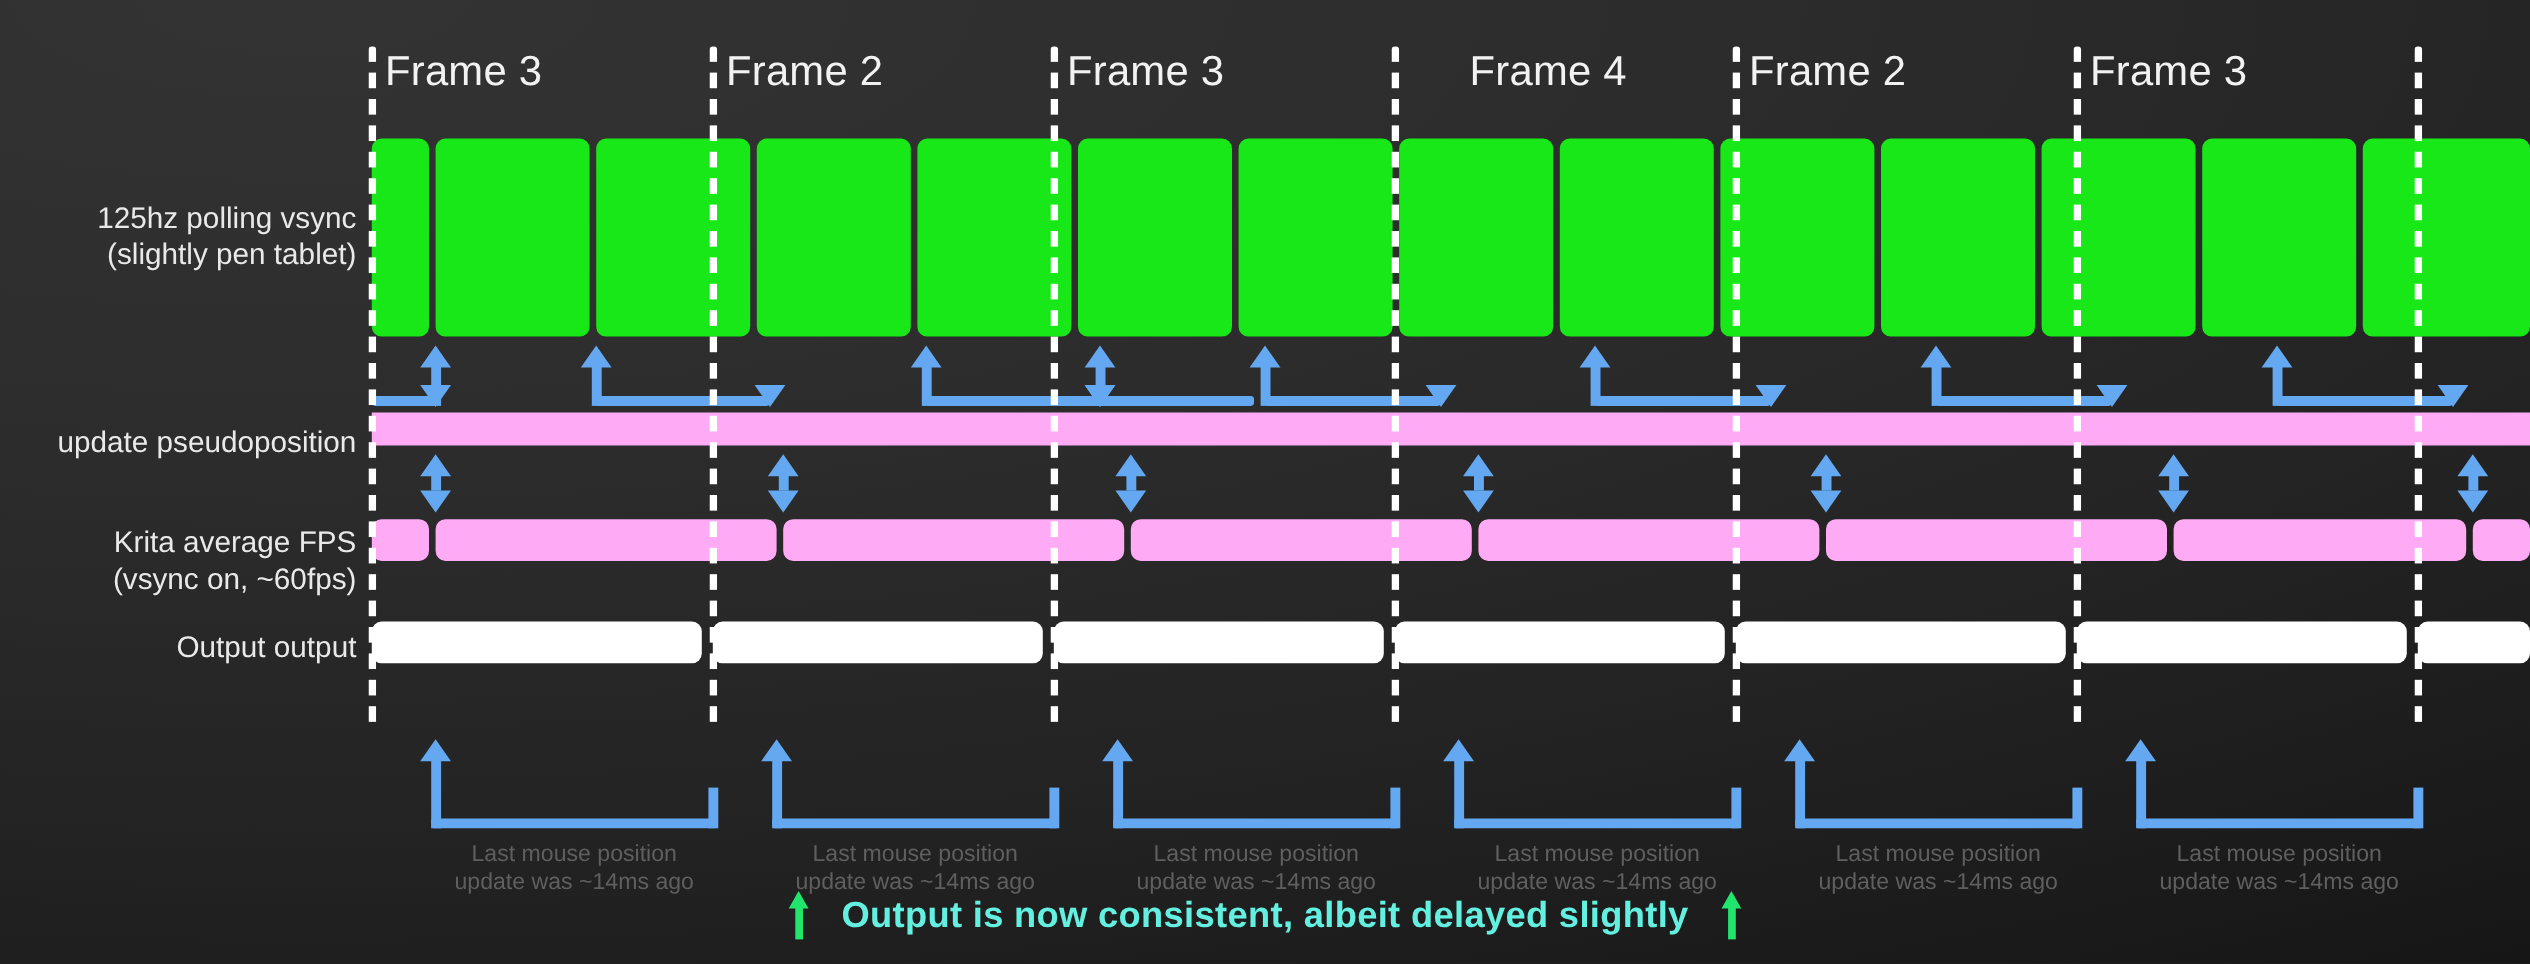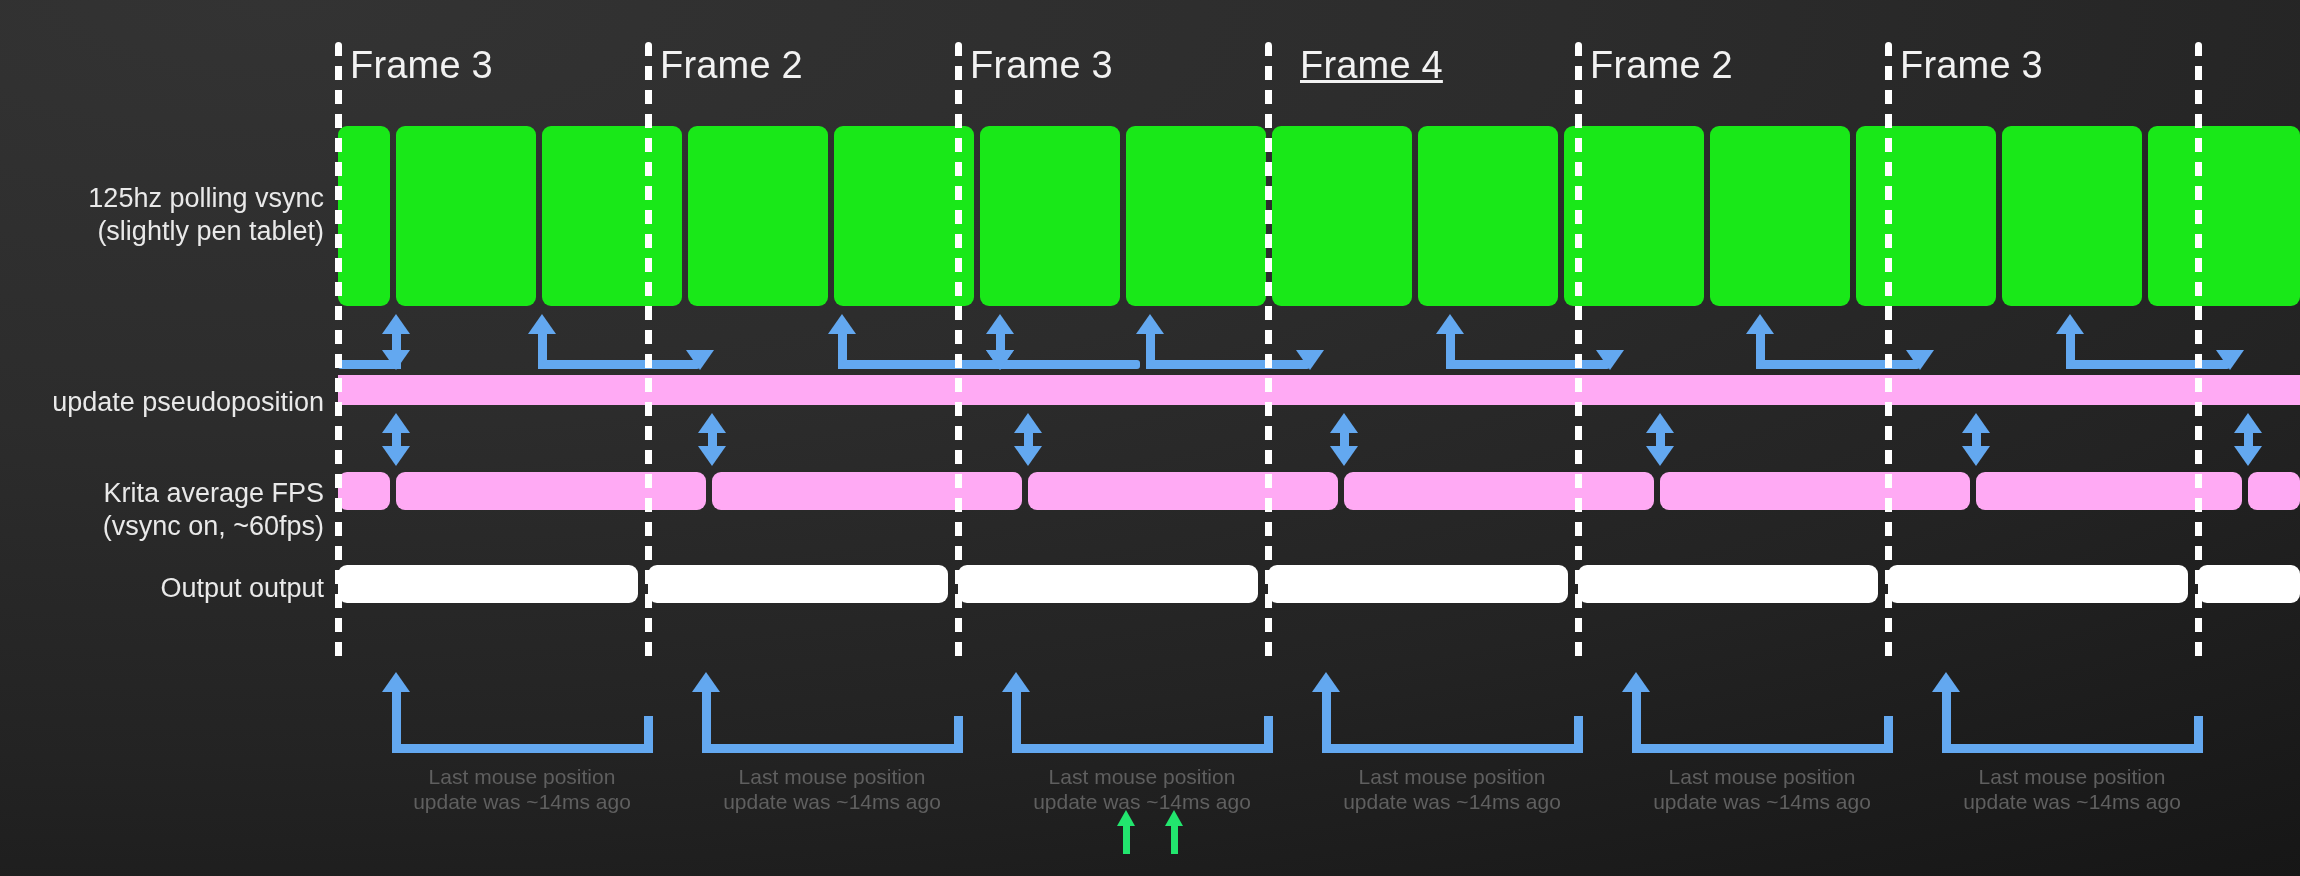--- a/index.html
+++ b/index.html
@@ -137,21 +137,21 @@
       <div class="vline" style="left: 1265px; top: 42px; height: 618px;"></div>
       <div class="vline" style="left: 1575px; top: 42px; height: 618px;"></div>
       <div class="vline" style="left: 1885px; top: 42px; height: 618px;"></div>
       <div class="vline" style="left: 2195px; top: 42px; height: 618px;"></div>
     </div>
 
   <div id="frame-labels">
       <div class="frame-label" style="left: 350px; top: 44px;">Frame 3</div>
       <div class="frame-label" style="left: 660px; top: 44px;">Frame 2</div>
       <div class="frame-label" style="left: 970px; top: 44px;">Frame 3</div>
-      <div class="frame-label" style="left: 1300px; top: 44px; text-decoration: underline;">Frame 4</div>
+      <div class="frame-label" style="left: 1336px; top: 44px;">Frame 4</div>
       <div class="frame-label" style="left: 1590px; top: 44px;">Frame 2</div>
       <div class="frame-label" style="left: 1900px; top: 44px;">Frame 3</div>
     </div>
 
   <div id="row-labels">
       <div class="row-label" style="top: 182px; right: 1976px;">
         <span>125hz polling vsync</span>
         <span>(slightly pen tablet)</span>
       </div>
       <div class="row-label" style="top: 386px; right: 1976px;">
@@ -341,19 +341,20 @@
         <span>Last mouse position</span>
         <span>update was ~14ms ago</span>
       </div>
     </div>
 
   <div id="footer">
     <span class="fx">
       <b></b>
         <i></i>
     </span>
+    <span class="ftxt">Output is now consistent, albeit delayed slightly</span>
     <span class="fx">
       <b></b>
         <i></i>
     </span>
   </div>
 
 </div>
 
 </body></html>

